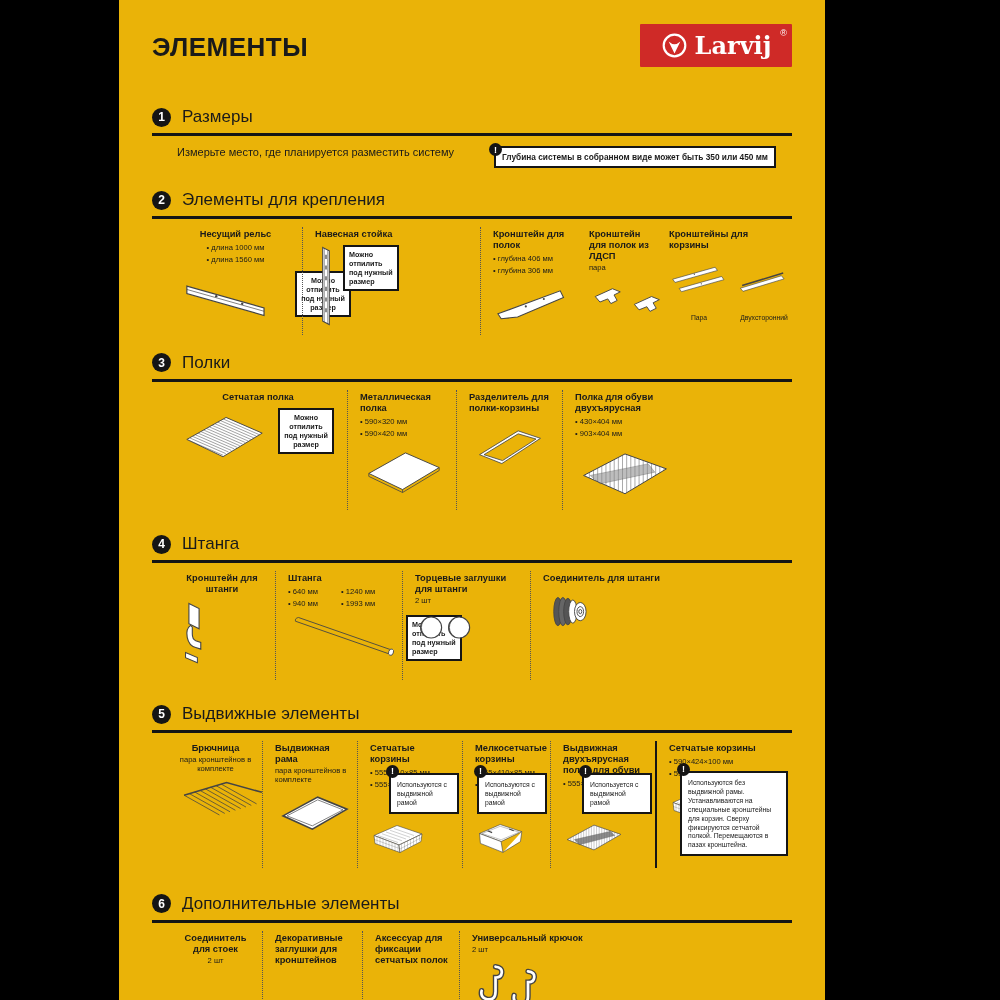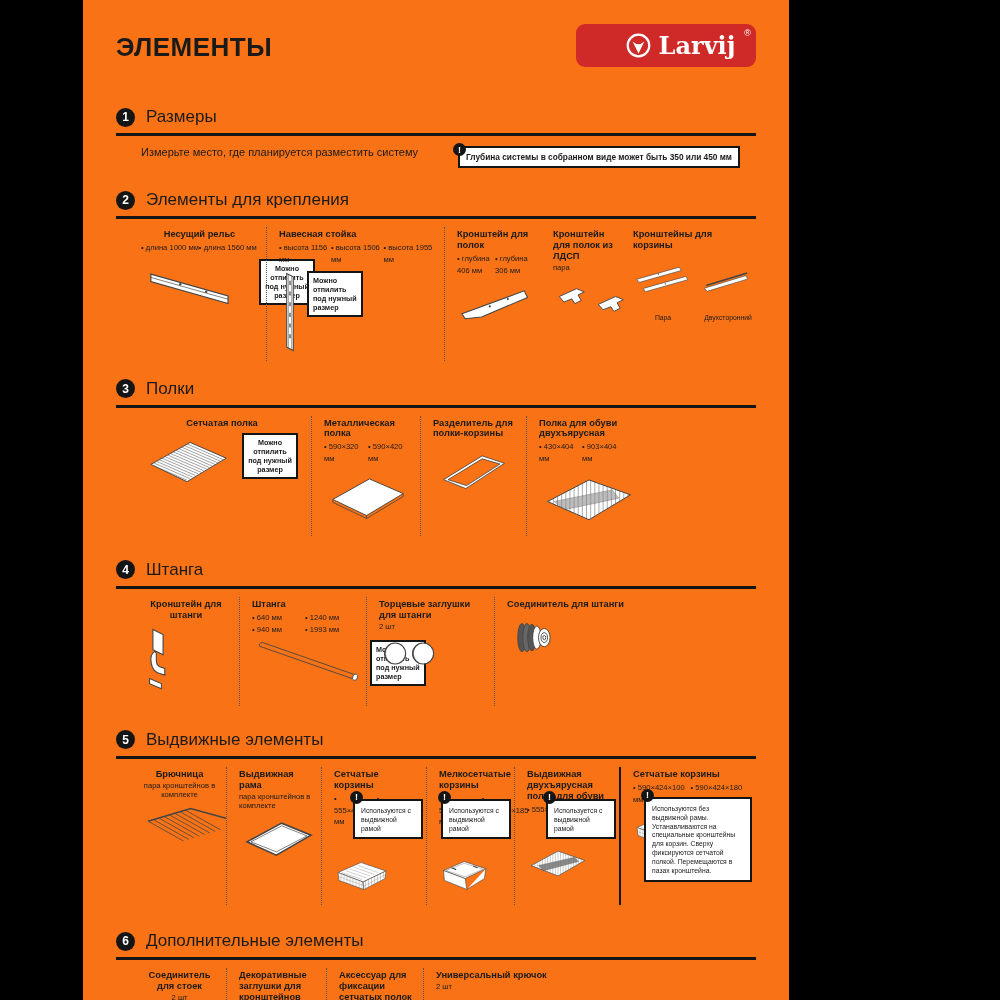--- a/index.html
+++ b/index.html
@@ -1,21 +1,21 @@
 <!DOCTYPE html>
 <html><head>
 <meta charset="utf-8">
 <style>
   html,body{margin:0;padding:0;}
   body{width:1000px;height:1000px;background:#000;font-family:"Liberation Sans",sans-serif;}
-  .page{position:relative;width:706px;height:1000px;margin-left:83px;background:#f97316;color:#1a1a1a;overflow:hidden;}
+  .page{position:relative;width:706px;height:1000px;margin-left:119px;background:#eab308;color:#1a1a1a;overflow:hidden;}
   .inner{padding:24px 33px 0 33px;}
   .topbar{display:flex;justify-content:space-between;align-items:flex-start;}
   .doc-title{font-size:26px;font-weight:bold;letter-spacing:.5px;margin-top:8px;}
-  .logo{width:152px;height:43px;background:#cf2a27;border-radius:9px;display:flex;align-items:center;justify-content:center;gap:7px;position:relative;flex:none;padding-left:28px;}
+  .logo{width:152px;height:43px;background:#cf2a27;border-radius:1px;display:flex;align-items:center;justify-content:center;gap:7px;position:relative;flex:none;}
   .logo-text{font-family:"DejaVu Serif",serif;font-weight:bold;color:#fff;font-size:24px;line-height:1;}
   .logo-reg{color:#fff;font-size:9px;position:absolute;top:4px;right:5px;}
   .section{}
   .sec1{margin-top:40px}.sec2{margin-top:22px}.sec3{margin-top:18px}
   .sec4{margin-top:24px}.sec5{margin-top:24px}.sec6{margin-top:26px}
   .sec-head{display:flex;align-items:center;gap:11px;border-bottom:3px solid #151515;padding-bottom:6px;}
   .badge{width:19px;height:19px;border-radius:50%;background:#151515;color:#fff;font-weight:bold;font-size:12px;display:flex;align-items:center;justify-content:center;flex:none;}
   .sec-title{font-size:17px;font-weight:400;margin:0;}
   .s1body{display:flex;align-items:flex-start;margin-top:10px;padding-left:25px;}
   .intro{font-size:11px;width:330px;}
@@ -23,21 +23,21 @@
   .bang{width:13px;height:13px;border-radius:50%;background:#151515;color:#fff;font-size:9px;font-weight:bold;display:flex;align-items:center;justify-content:center;flex:none;}
   .notebox .bang{position:absolute;top:-5px;left:-7px;}
   .cols{display:flex;margin-top:8px;align-items:stretch;}
   .col{padding:2px 8px 4px 12px;position:relative;box-sizing:border-box;flex:none;}
   .col:first-child{padding-left:25px;text-align:center;}
   .col+.col{border-left:1px dotted #555;}
   .sec2 .col:nth-child(4),.sec2 .col:nth-child(5){border-left:none;}
   .sec5 .col:nth-child(6){border-left:2.5px solid #151515;}
   .col-name{font-weight:800;font-size:9.3px;line-height:1.18;}
   .qty{font-size:7.6px;margin-top:1px;}
-  .specs{margin-top:2px;font-size:7.6px;line-height:1.55;display:flex;flex-direction:row;}
+  .specs{margin-top:2px;font-size:7.6px;line-height:1.55;display:flex;flex-direction:column;}
   .specs.grid2{flex-direction:row;flex-wrap:wrap;}
   .grid2 .spec{width:50%;box-sizing:border-box;}
   .spec::before{content:"• ";}
   .icon-row{display:flex;align-items:flex-start;margin-top:5px;gap:6px;}
   .icon{flex:none;}
   .cutbox{border:2px solid #151515;font-size:7.2px;font-weight:bold;padding:3px 4px;width:44px;flex:none;background:#fff;line-height:1.25;}
   .warnbox{border:2px solid #151515;font-size:6.8px;padding:6px 4px 4px 6px;background:#fff;line-height:1.3;}
   .warn-abs{position:absolute;top:32px;right:3px;width:56px;}
   .warn-abs .bang,.warn-big .bang{position:absolute;top:-10px;left:-5px;}
   .warn-big{position:absolute;top:30px;right:4px;width:94px;}
@@ -105,25 +105,20 @@
                     <path d="M10 18 L102 44 L102 53 L10 27 Z" fill="#fff" stroke="#444" stroke-width="1.4"></path>
                     <path d="M10 22 L102 48" stroke="#444" stroke-width="0.8" fill="none"></path>
                     <circle cx="45" cy="30" r="1.4" fill="#444"></circle>
                     <circle cx="76" cy="39" r="1.4" fill="#444"></circle>
                   </svg></span>
                 <div class="cutbox">Можно отпилить под нужный размер</div>
               </div>
             </div>
             <div class="col col1">
               <div class="col-name">Навесная стойка</div>
-              <div class="specs">
-                <div class="spec">высота 1156 мм</div>
-                <div class="spec">высота 1506 мм</div>
-                <div class="spec">высота 1955 мм</div>
-              </div>
               <div class="icon-row">
                 <span class="icon"><svg viewBox="0 0 26 100" width="22" height="82">
                     <path d="M9 3 L17 7 L17 97 L9 93 Z" fill="#fff" stroke="#444" stroke-width="1.3"></path>
                     <path d="M11 4.5 L11 94 M15 6.5 L15 96" stroke="#444" stroke-width="0.6"></path>
                     <path d="M13 12 v5 M13 25 v5 M13 38 v5 M13 51 v5 M13 64 v5 M13 77 v5" stroke="#444" stroke-width="1.5"></path>
                   </svg></span>
                 <div class="cutbox">Можно отпилить под нужный размер</div>
               </div>
             </div>
             <div class="col col2">

